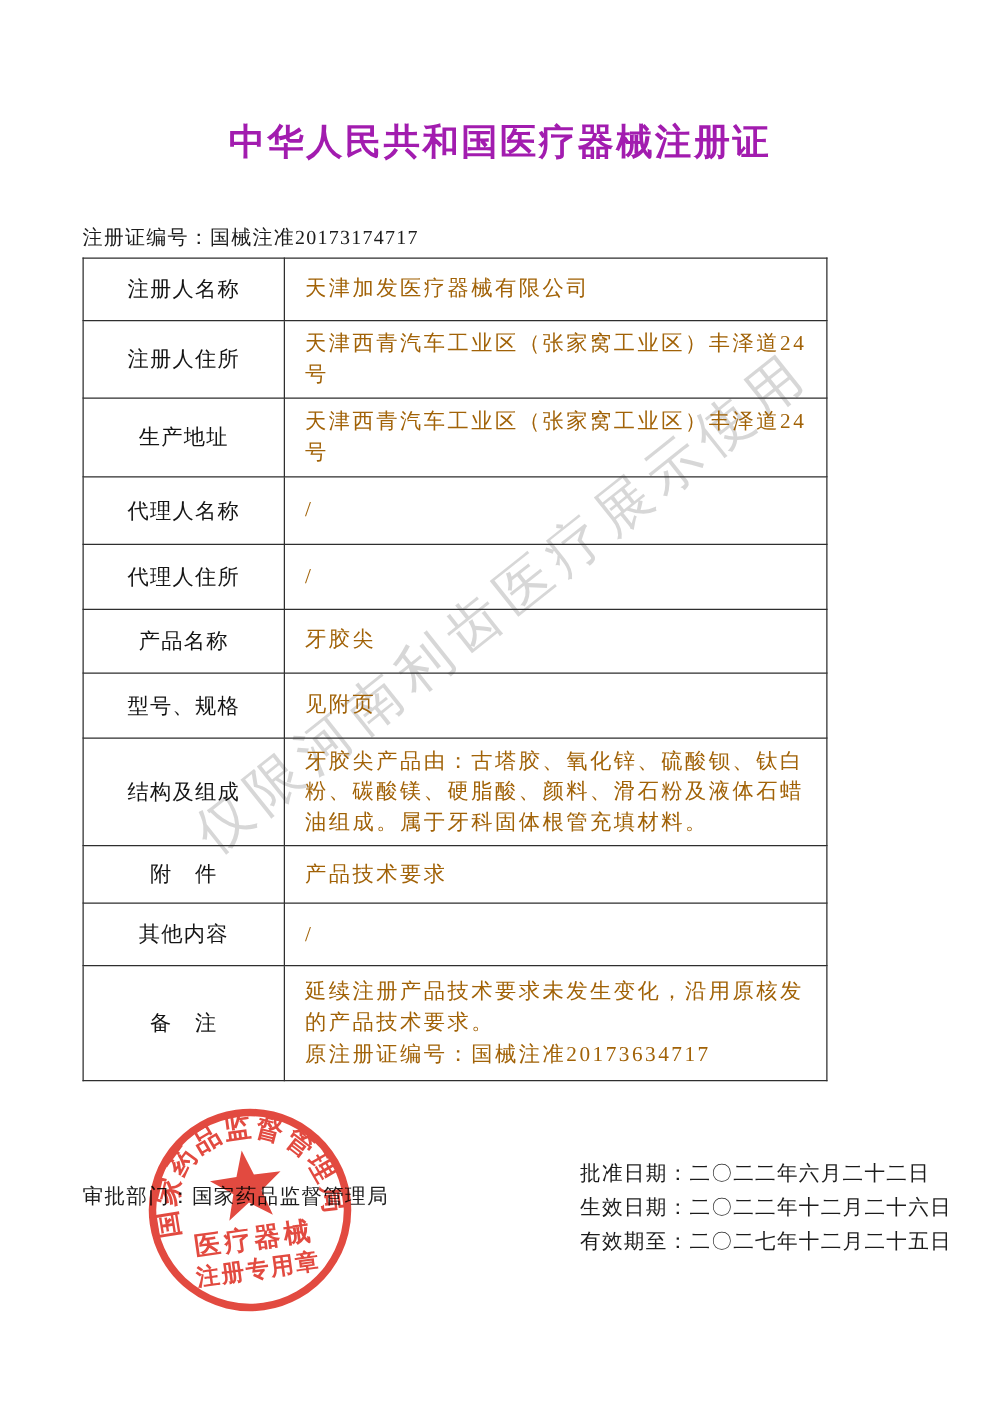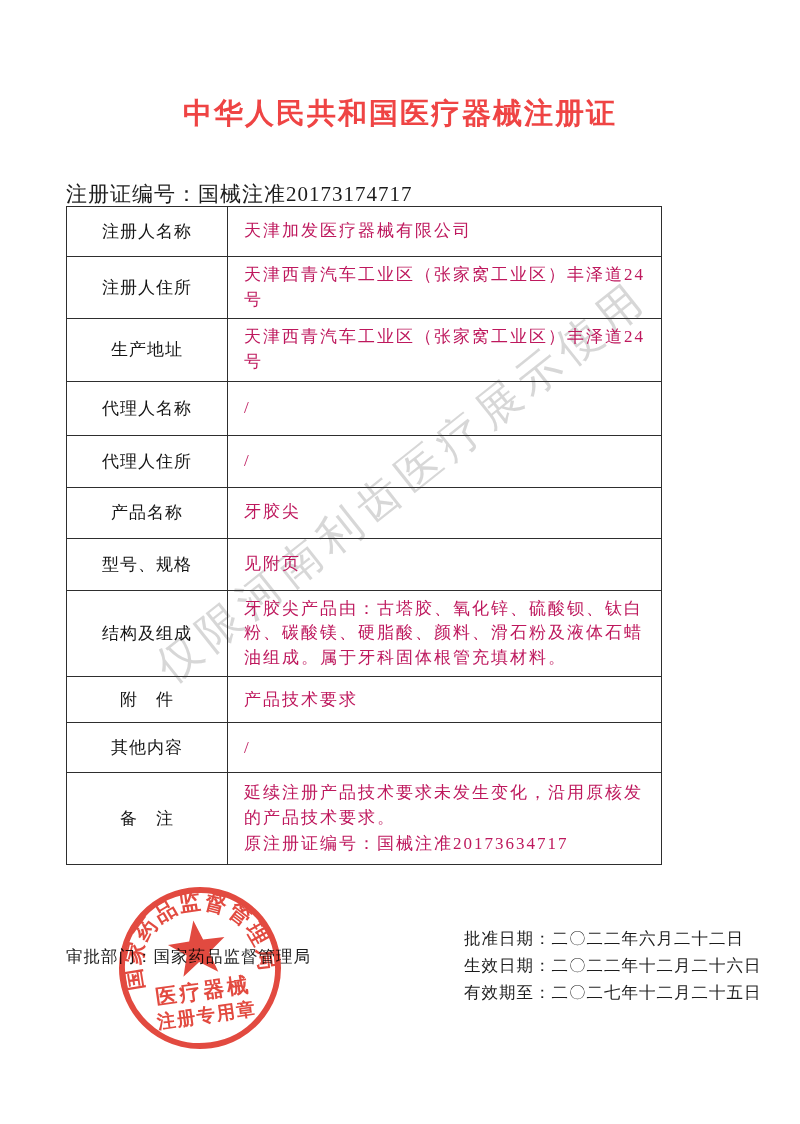--- a/index.html
+++ b/index.html
@@ -17,45 +17,45 @@
     font-size:44px;letter-spacing:7px;white-space:nowrap;
     color:rgba(178,178,178,0.52);
     font-family:"Liberation Sans","DejaVu Sans",sans-serif;
     z-index:0;pointer-events:none;
   }
 
   
   .title{
     position:absolute;left:0;top:94px;width:800px;text-align:center;
     font-family:"Liberation Sans","DejaVu Sans",sans-serif;
-    font-weight:bold;font-size:29px;letter-spacing:2px;color:#ef4444;
+    font-weight:bold;font-size:29px;letter-spacing:2px;color:#a21caf;
     z-index:2;
   }
 
   
   .regline{
-    position:absolute;left:66px;top:180px;font-size:21px;
+    position:absolute;left:66px;top:180px;font-size:16px;
     letter-spacing:1px;z-index:2;
   }
 
   
   table.cert{
     position:absolute;left:66px;top:206px;width:596px;
     border-collapse:collapse;table-layout:fixed;z-index:1;
     background:transparent;
   }
   table.cert td{
     border:1.6px solid #2e2e2e;vertical-align:middle;
     font-size:17px;
   }
   td.lbl{
     width:158px;text-align:center;letter-spacing:1px;color:#151515;
   }
   td.val{
-    padding:6px 10px 6px 16px;letter-spacing:2px;line-height:1.45;color:#be185d;
+    padding:6px 10px 6px 16px;letter-spacing:2px;line-height:1.45;color:#a16207;
   }
   tr.r1{height:50px;} tr.r2{height:54px;} tr.r3{height:55px;}
   tr.r4{height:54px;} tr.r5{height:52px;} tr.r6{height:51px;}
   tr.r7{height:52px;} tr.r8{height:85px;} tr.r9{height:73px;}
   tr.r10{height:46px;} tr.r11{height:50px;} tr.r12{height:92px;}
   .remark-line2{margin-top:2px;}
 
   
   .approval-dept{
     position:absolute;left:66px;top:946px;font-size:16.5px;

